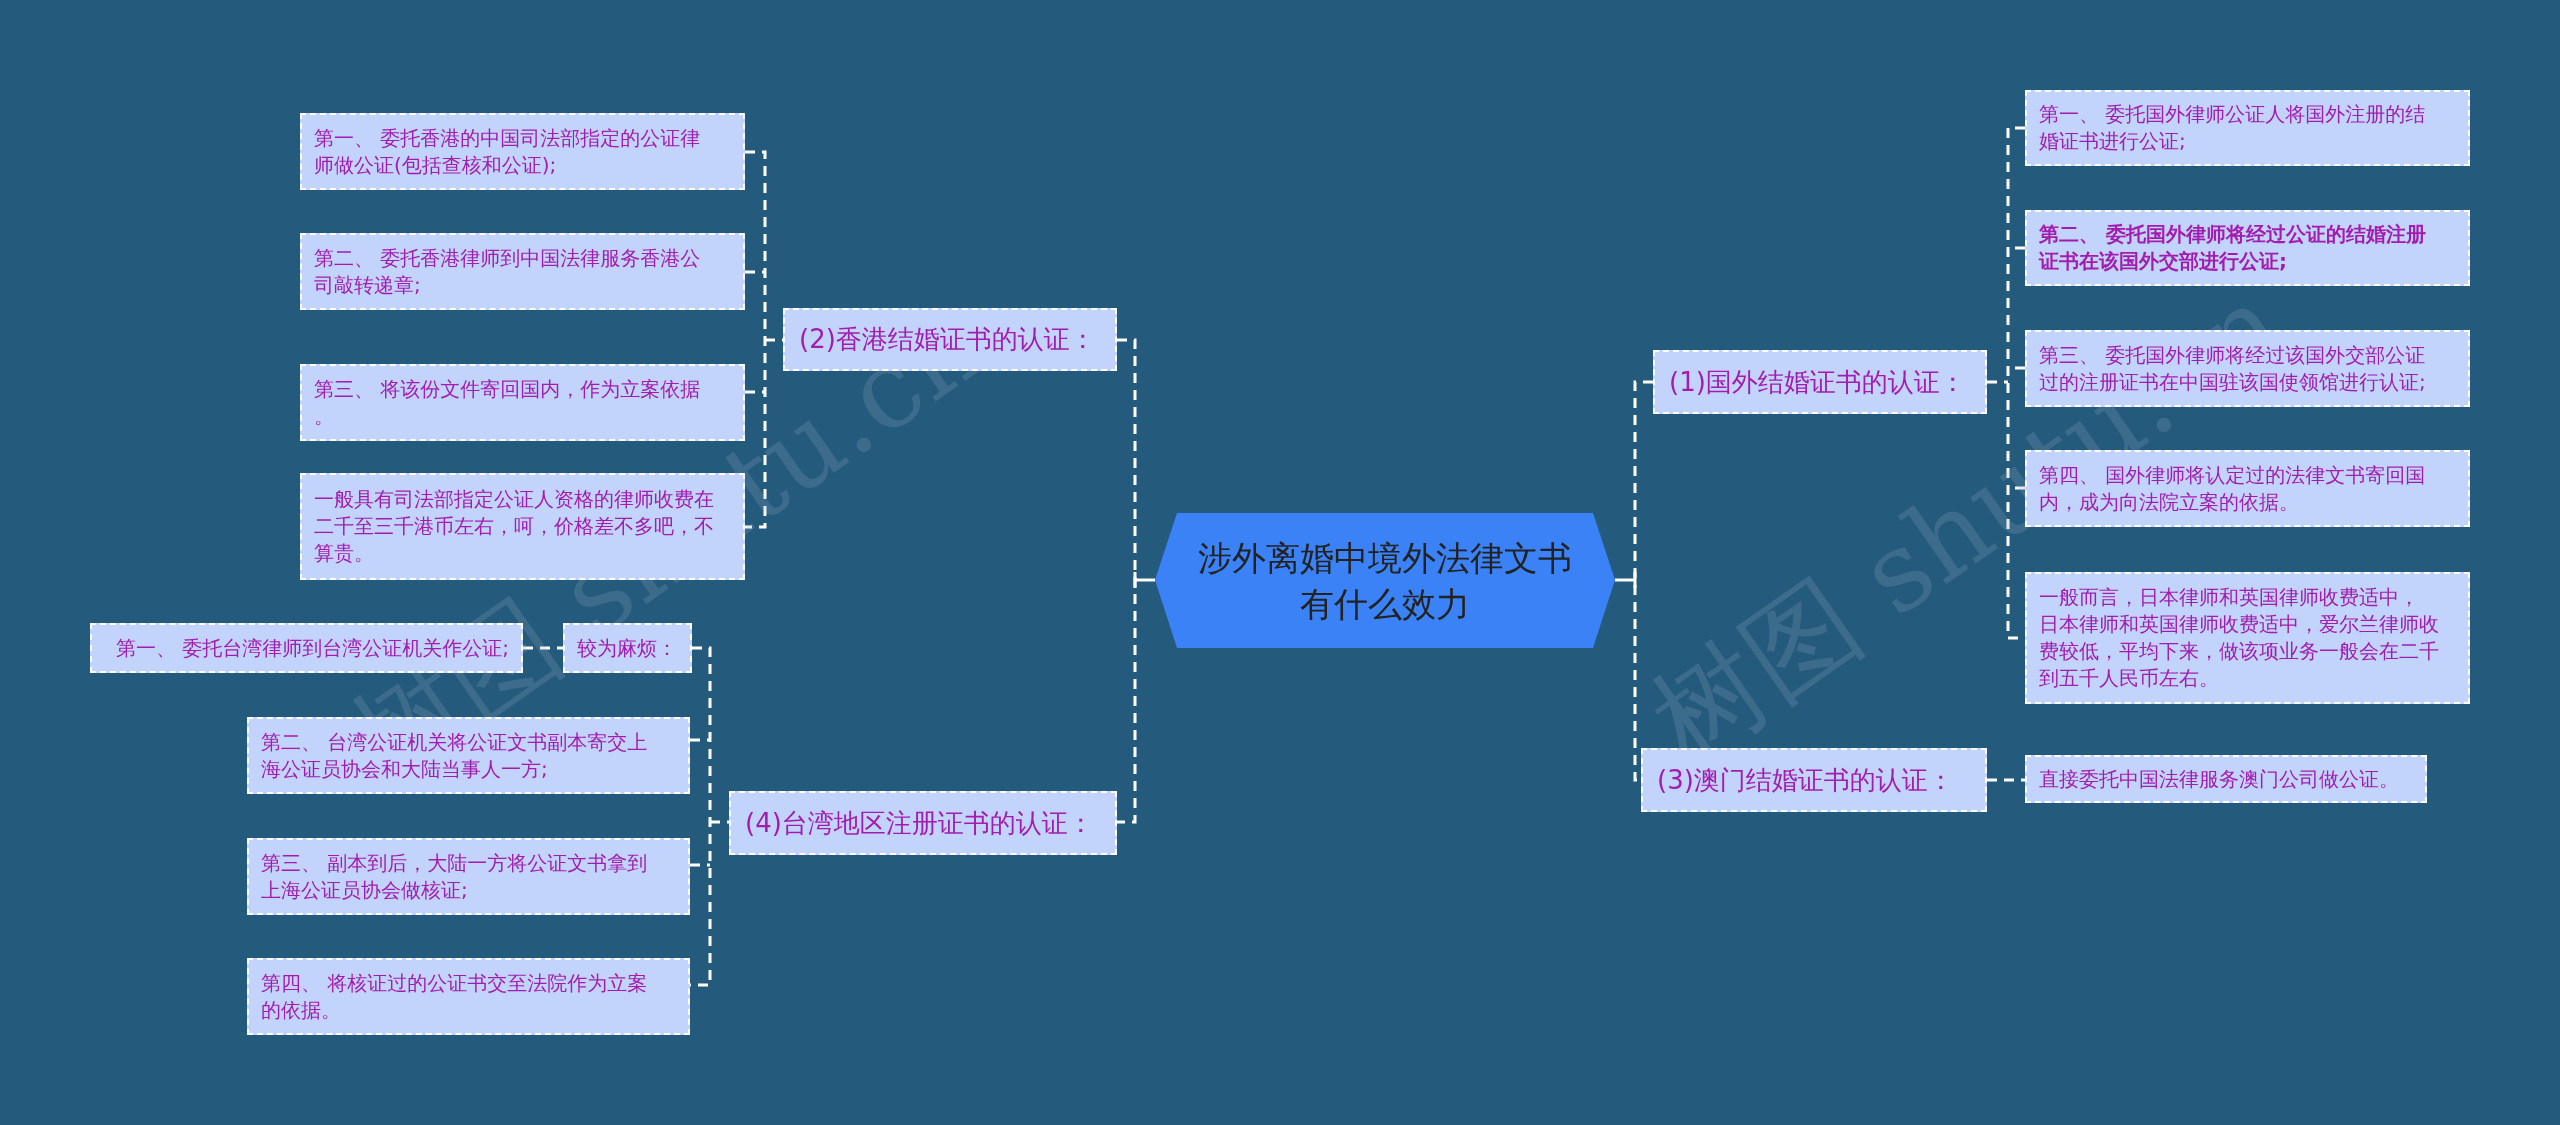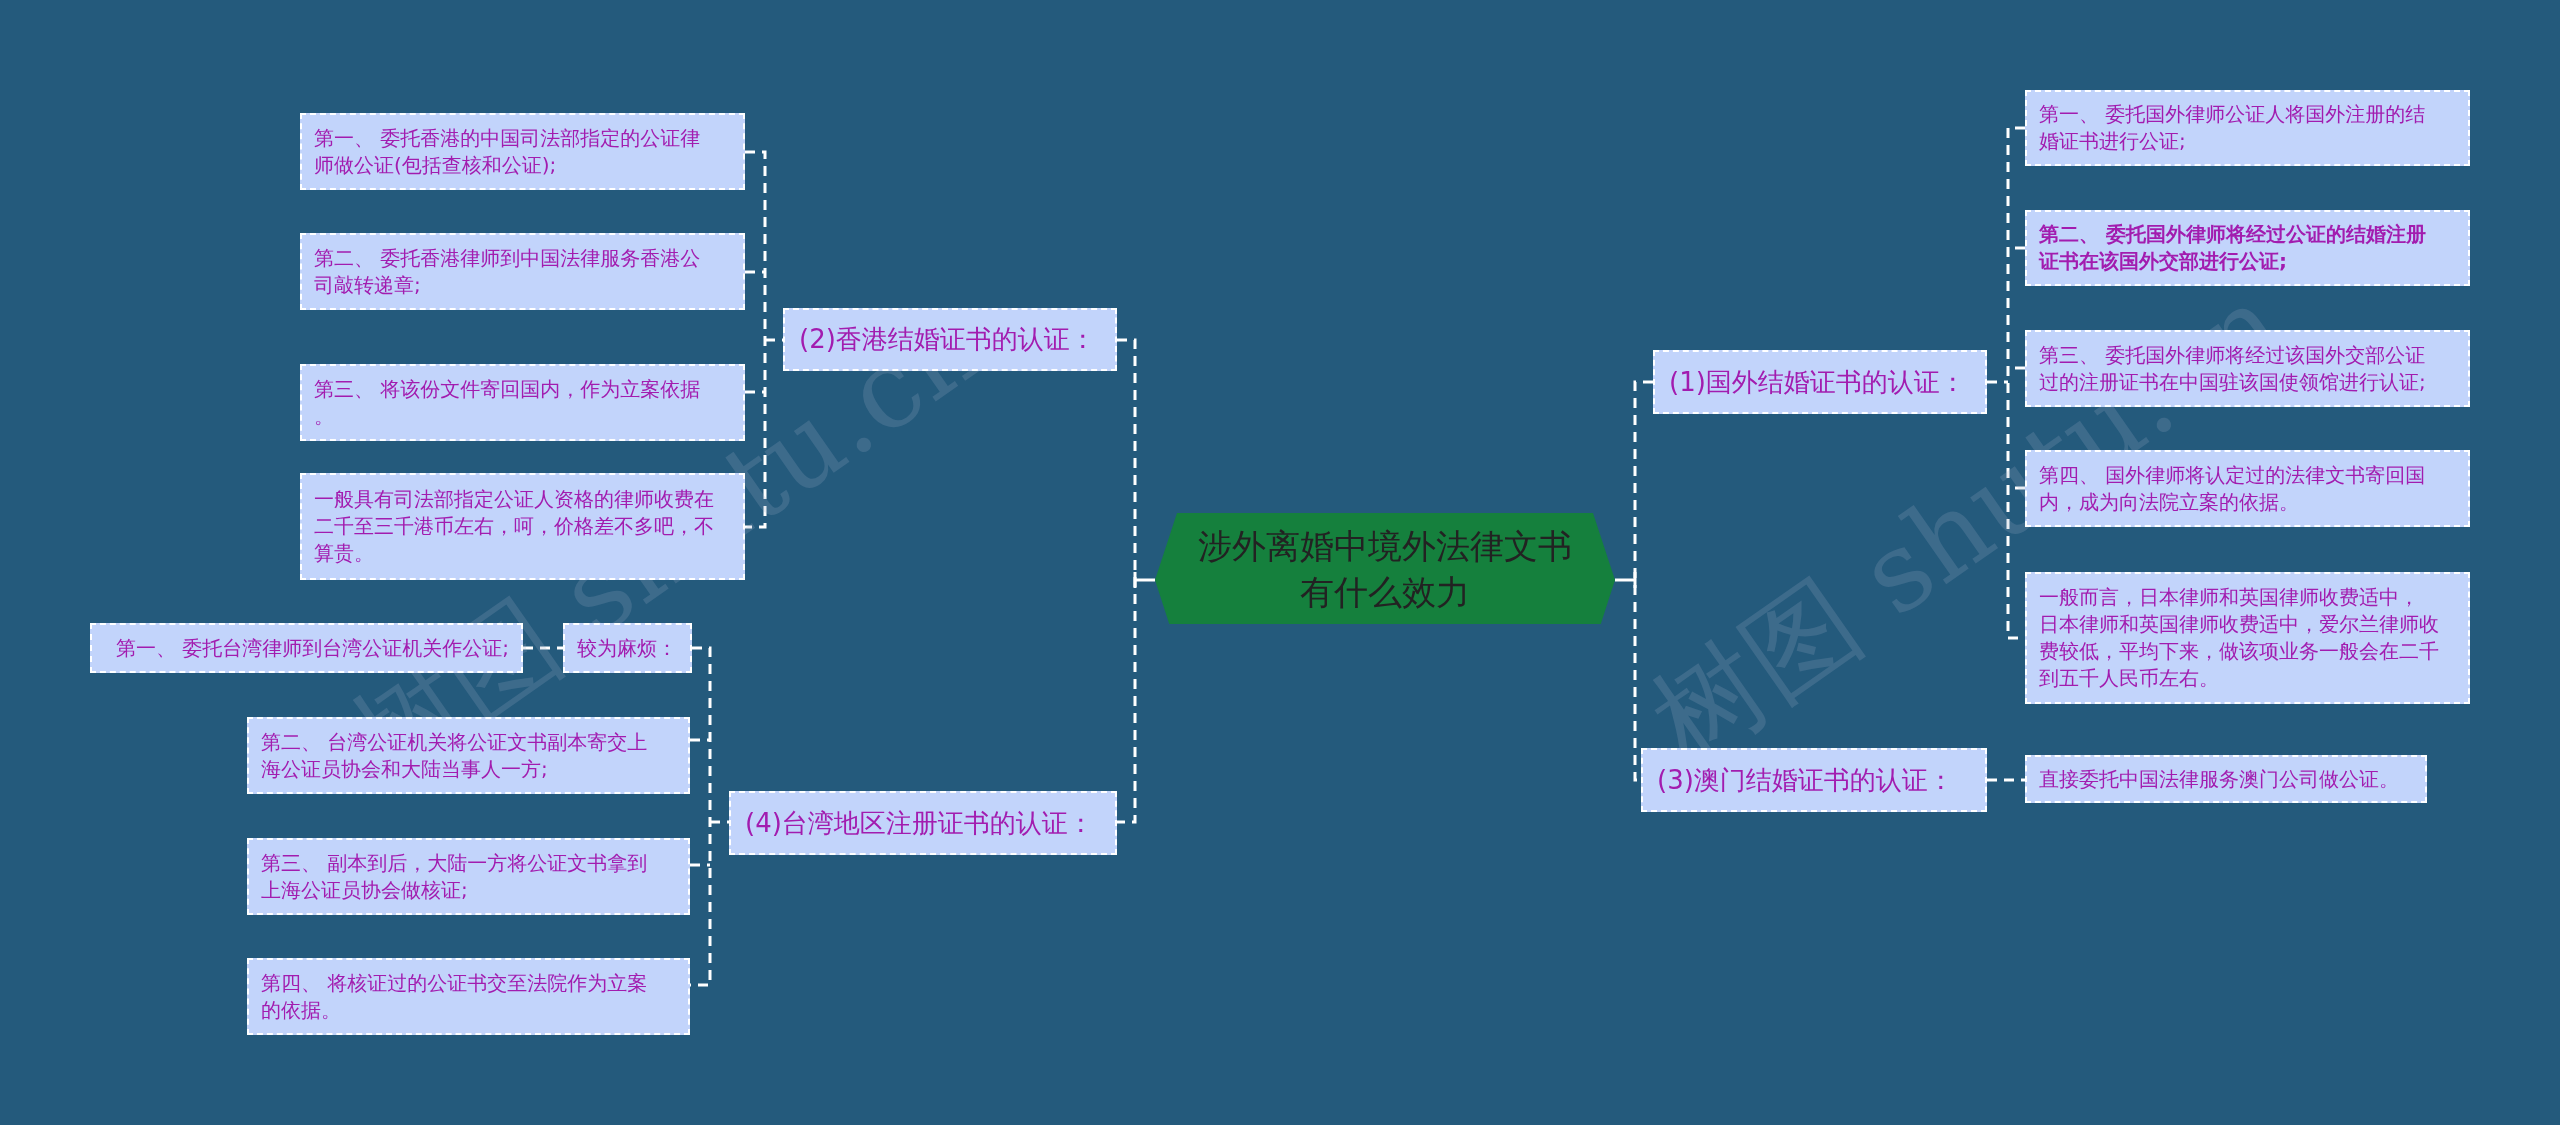--- a/index.html
+++ b/index.html
@@ -15,22 +15,22 @@
     position: absolute; box-sizing: border-box;
     background: #c2d4fb;
     border: 2px dashed #ffffff;
     color: #a21caf;
     display: flex; align-items: center;
   }
   .branch { font-size: 26px; padding: 0 14px; white-space: nowrap; }
   .leaf { font-size: 20px; line-height: 27px; padding: 6px 12px; }
   .leaf span { display: block; }
   .root {
-    position: absolute; left: 1155px; top: 513px; width: 460px; height: 111px;
-    background: #15803d;
+    position: absolute; left: 1155px; top: 513px; width: 460px; height: 135px;
+    background: #3b82f6;
     clip-path: polygon(22px 0, 438px 0, 460px 67px, 438px 135px, 22px 135px, 0 67px);
     display: flex; align-items: center; justify-content: center; text-align: center;
     font-size: 34px; line-height: 46px; color: #222;
   }
   .watermark {
     position: absolute; font-family: "DejaVu Serif", serif; font-size: 110px;
     color: rgba(150,170,195,0.22); transform: rotate(-35deg); white-space: nowrap;
     pointer-events: none;
   }
 </style>

